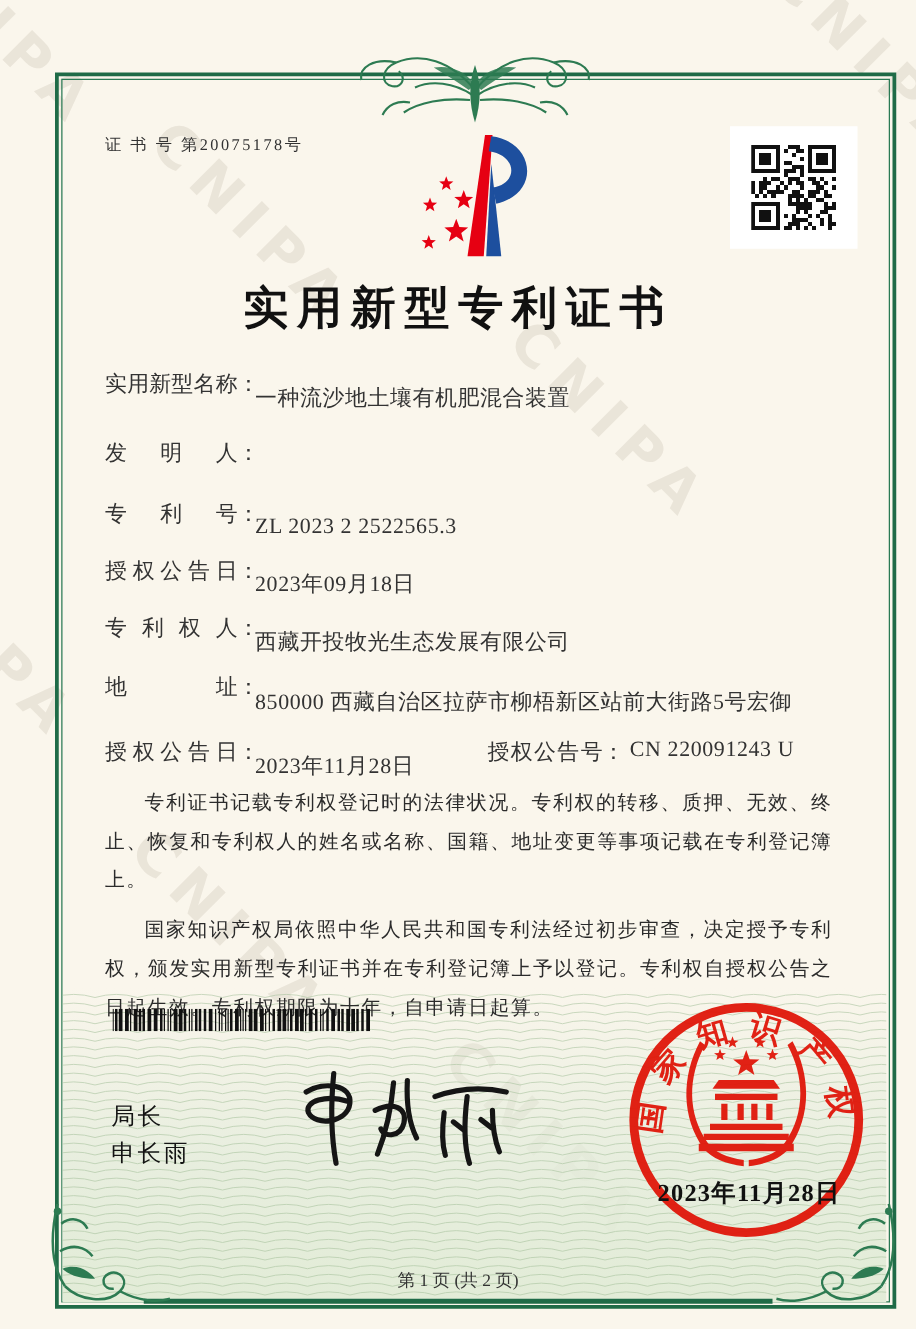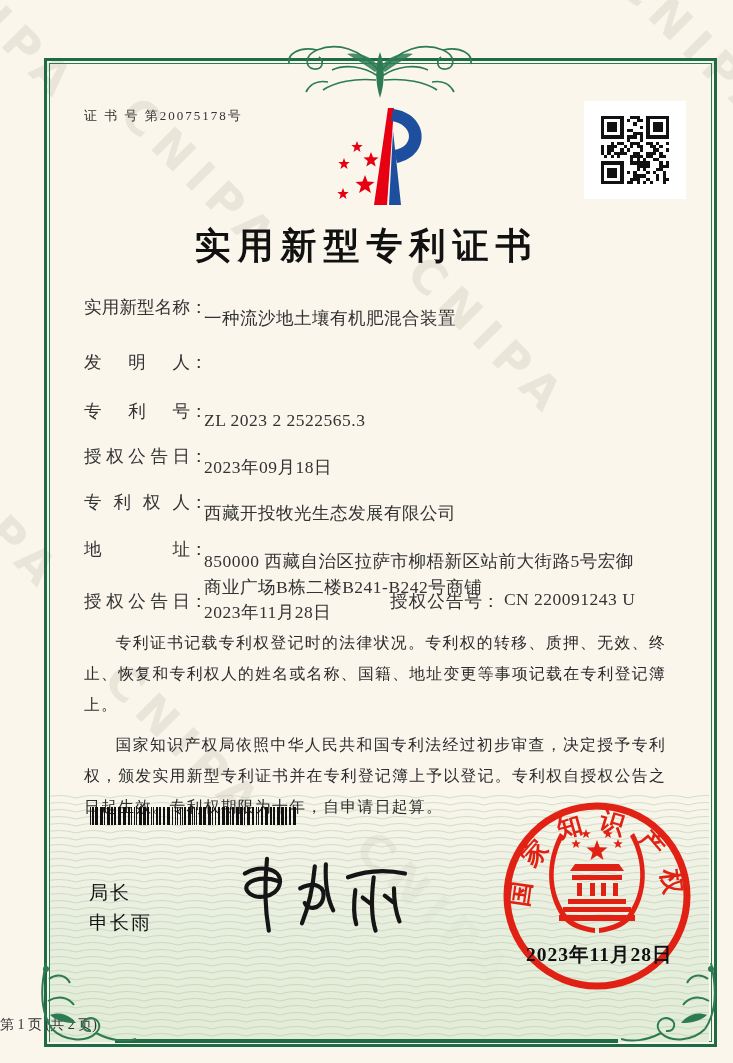--- a/index.html
+++ b/index.html
@@ -30,21 +30,21 @@
   .paras{position:absolute;left:84px;top:628px;width:582px;z-index:3}
   .paras p{margin:0 0 10px 0;font-size:15.8px;line-height:1.95;letter-spacing:1.3px;
       color:#2b2b2b;text-indent:2em;text-align:justify}
   .barcode{position:absolute;left:90px;top:807px;z-index:3}
   .officer{position:absolute;left:89px;font-family:Liberation Mono, monospace;
       font-size:19px;color:#131313;z-index:3;letter-spacing:2px}
   .sig{position:absolute;left:222px;top:846px;z-index:3}
   .seal{position:absolute;left:500px;top:799px;z-index:4;opacity:.94}
   .seal-date{position:absolute;left:526px;top:941px;font-size:19.5px;font-weight:bold;
       letter-spacing:1px;color:#111;z-index:5}
-  .footer{position:absolute;left:0;right:0;top:1016px;text-align:left;font-size:14px;color:#333;z-index:3}
+  .footer{position:absolute;left:0;right:0;top:1016px;text-align:center;font-size:14px;color:#333;z-index:3}
   .ornament{position:absolute;z-index:4}
   .bline{position:absolute;left:115px;right:115px;top:1039px;height:4px;background:#1f6b47;z-index:3}
 </style>
 </head>
 <body>
 
 <div class="wm" style="left:-55px;top:-70px">CNIPA</div>
 <div class="wm" style="left:148px;top:86px">CNIPA</div>
 <div class="wm" style="left:435px;top:245px">CNIPA</div>
 <div class="wm" style="left:-70px;top:420px">CNIPA</div>
@@ -266,21 +266,20 @@
   <span class="fvalue">2023年09月18日</span>
 </div>
 <div class="field-row" style="top:490px">
   <span class="flabel">专利权人</span><span class="fcolon">：</span>
   <span class="fvalue">西藏开投牧光生态发展有限公司</span>
 </div>
 <div class="field-row" style="top:537px">
   <span class="flabel">地址</span><span class="fcolon">：</span>
   <span class="fvalue">
     <span class="vline">850000 西藏自治区拉萨市柳梧新区站前大街路5号宏御</span>
-    <span class="vline">商业广场B栋二楼B241-B242号商铺</span>
   </span>
 </div>
 <div class="field-row" style="top:589px">
   <span class="flabel">授权公告日</span><span class="fcolon">：</span>
   <span class="fvalue">2023年11月28日</span>
   <span class="pair2">
     <span class="flabel">授权公告号</span><span class="fcolon">：</span>
     <span class="fvalue">CN 220091243 U</span>
   </span>
 </div>

